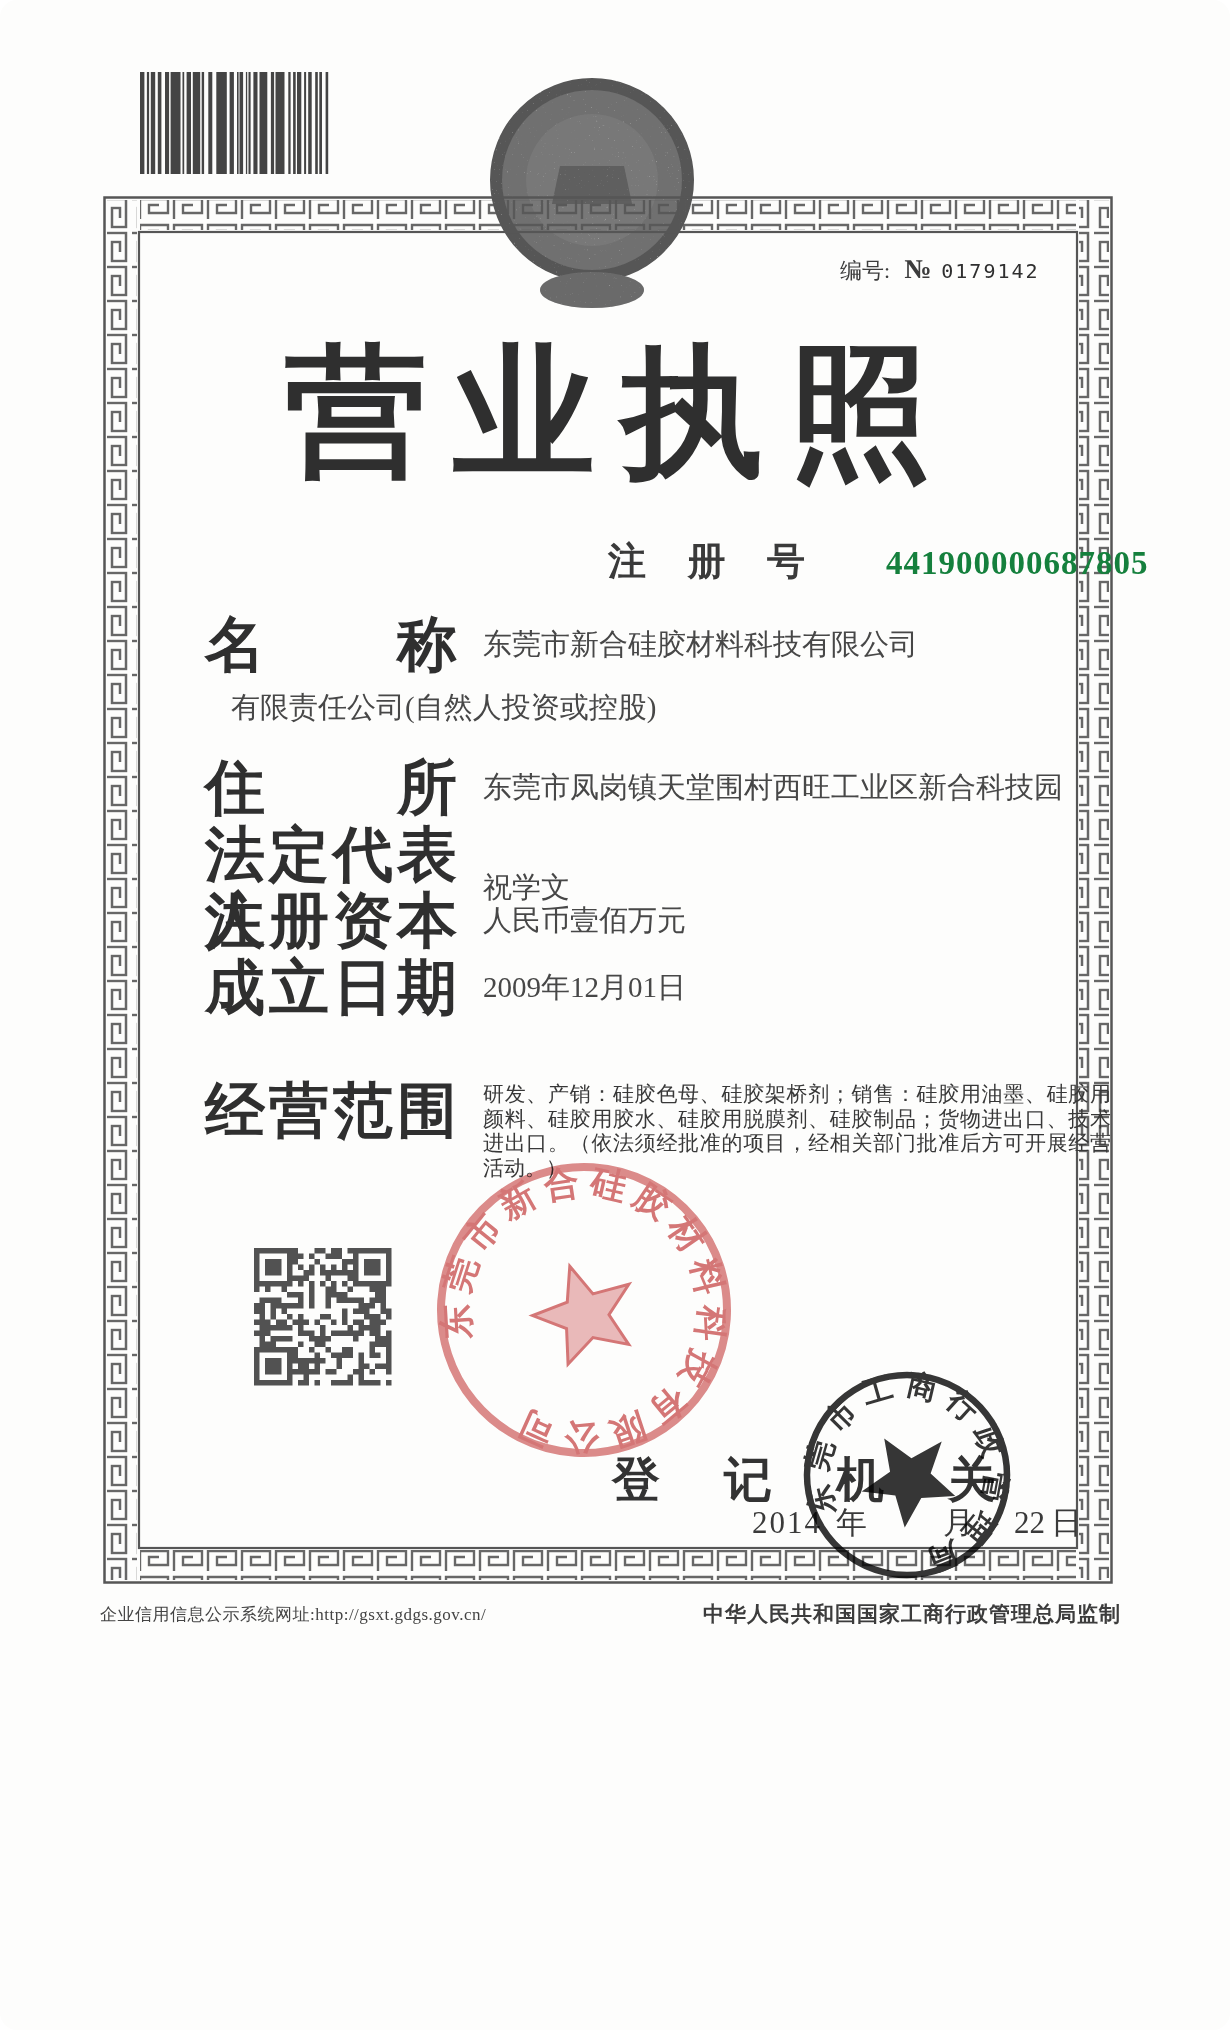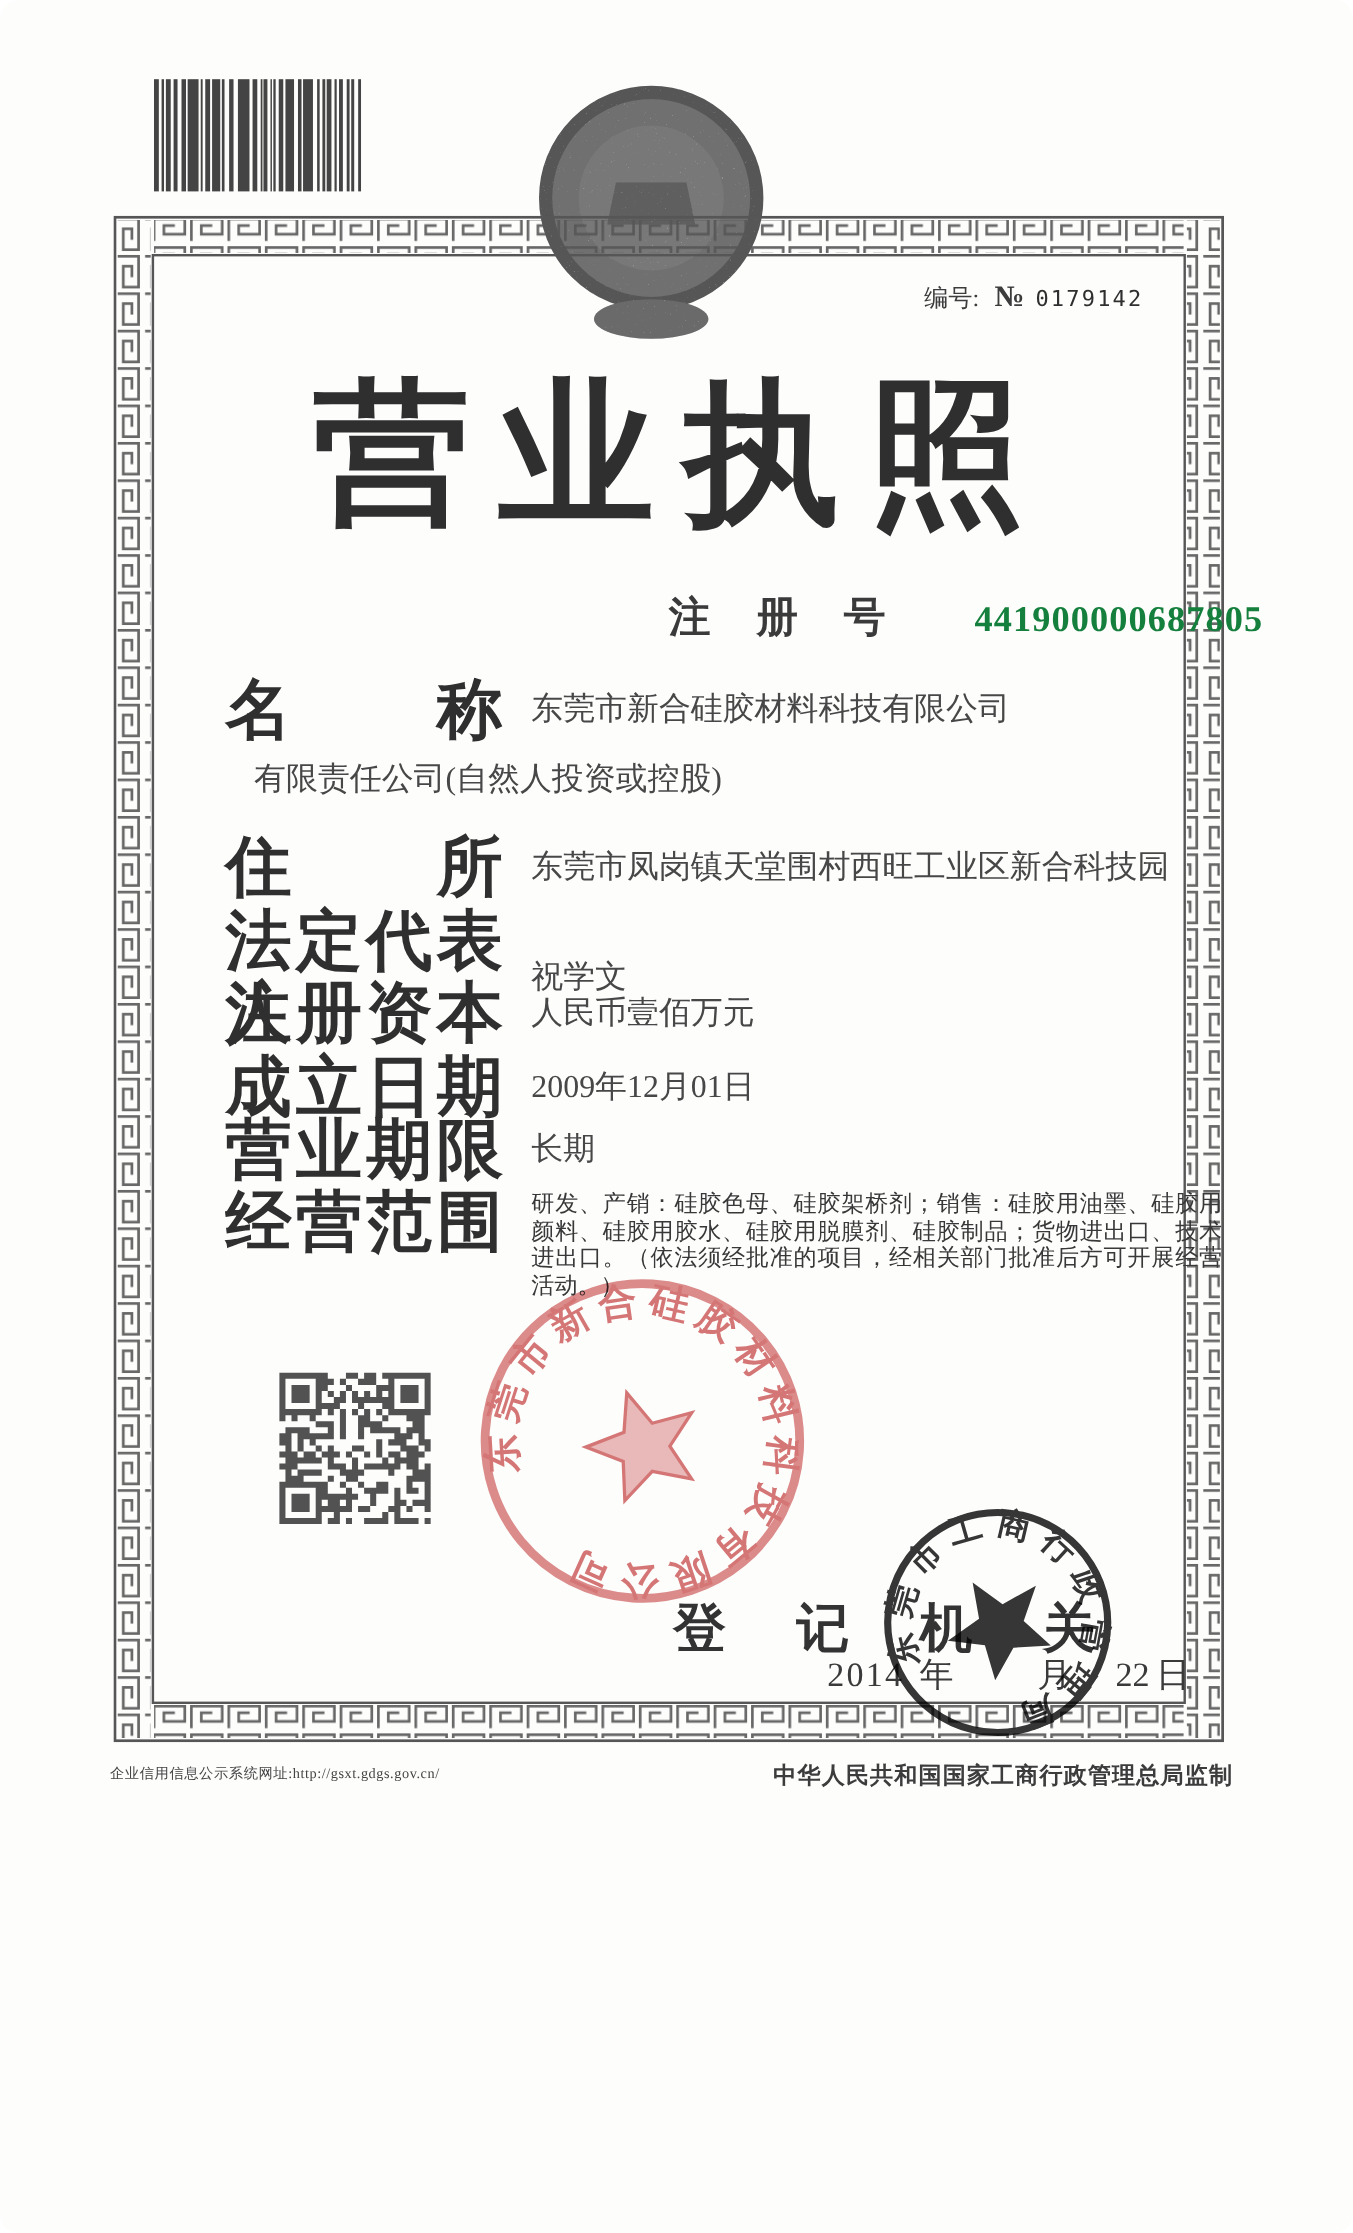--- a/index.html
+++ b/index.html
@@ -34,21 +34,21 @@
   
   .registrar{left:612px;top:1448px;font-size:48px;letter-spacing:26px;font-weight:700;color:#333;white-space:nowrap;}
   .dateline{left:752px;top:1502px;font-size:31px;color:#3a3a3a;display:flex;align-items:baseline;}
   .dateline .d-year{letter-spacing:2px;}
   .dateline .d-yu{margin-left:14px;}
   .dateline .d-mu{margin-left:76px;}
   .dateline .d-day{margin-left:40px;}
   .dateline .d-du{margin-left:6px;}
 
   
-  .footer-left{left:100px;top:1603px;font-size:13px;color:#444;letter-spacing:.5px;}
+  .footer-left{left:100px;top:1603px;font-size:17px;color:#444;letter-spacing:.5px;}
   .footer-right{left:703px;top:1600px;font-size:21px;font-weight:700;color:#3c3c3c;letter-spacing:1px;}
 
   .seal-red{left:430px;top:1156px;width:308px;height:308px;mix-blend-mode:multiply;opacity:.85;
             transform:rotate(-18deg);}
   .seal-black{left:798px;top:1366px;width:218px;height:218px;mix-blend-mode:multiply;opacity:.92;
             transform:rotate(-32deg);}
   .qr{left:252px;top:1246px;width:142px;height:142px;}
   .barcode{left:132px;top:66px;width:206px;height:114px;}
   .emblem{left:476px;top:76px;width:232px;height:240px;}
   .frame{left:103px;top:196px;width:1010px;height:1388px;}
@@ -157,24 +157,20 @@
     <div class="fvalue">东莞市凤岗镇天堂围村西旺工业区新合科技园</div>
   </div>
   <div class="row" style="top:888px">
     <div class="flabel">注册资本</div>
     <div class="fvalue">人民币壹佰万元</div>
   </div>
   <div class="row" style="top:955px">
     <div class="flabel">成立日期</div>
     <div class="fvalue">2009年12月01日</div>
   </div>
-  <div class="row" style="top:1012px">
-    <div class="flabel">营业期限</div>
-    <div class="fvalue">长期</div>
-  </div>
   <div class="row top-align" style="top:1078px">
     <div class="flabel">经营范围</div>
     <div class="fvalue scope">研发、产销：硅胶色母、硅胶架桥剂；销售：硅胶用油墨、硅胶用颜料、硅胶用胶水、硅胶用脱膜剂、硅胶制品；货物进出口、技术进出口。（依法须经批准的项目，经相关部门批准后方可开展经营活动。）</div>
   </div>
 
   <svg class="abs qr" id="qr-svg" viewBox="0 0 142 142">
       <path d="M2.0 2.0h5.5v5.5h-5.5zM7.5 2.0h5.5v5.5h-5.5zM13.0 2.0h5.5v5.5h-5.5zM18.5 2.0h5.5v5.5h-5.5zM24.0 2.0h5.5v5.5h-5.5zM29.5 2.0h5.5v5.5h-5.5zM35.0 2.0h5.5v5.5h-5.5zM40.5 2.0h5.5v5.5h-5.5zM62.5 2.0h5.5v5.5h-5.5zM68.0 2.0h5.5v5.5h-5.5zM79.0 2.0h5.5v5.5h-5.5zM84.5 2.0h5.5v5.5h-5.5zM95.5 2.0h5.5v5.5h-5.5zM101.0 2.0h5.5v5.5h-5.5zM106.5 2.0h5.5v5.5h-5.5zM112.0 2.0h5.5v5.5h-5.5zM117.5 2.0h5.5v5.5h-5.5zM123.0 2.0h5.5v5.5h-5.5zM128.5 2.0h5.5v5.5h-5.5zM134.0 2.0h5.5v5.5h-5.5zM2.0 7.5h5.5v5.5h-5.5zM35.0 7.5h5.5v5.5h-5.5zM40.5 7.5h5.5v5.5h-5.5zM46.0 7.5h5.5v5.5h-5.5zM57.0 7.5h5.5v5.5h-5.5zM73.5 7.5h5.5v5.5h-5.5zM79.0 7.5h5.5v5.5h-5.5zM84.5 7.5h5.5v5.5h-5.5zM101.0 7.5h5.5v5.5h-5.5zM134.0 7.5h5.5v5.5h-5.5zM2.0 13.0h5.5v5.5h-5.5zM13.0 13.0h5.5v5.5h-5.5zM18.5 13.0h5.5v5.5h-5.5zM24.0 13.0h5.5v5.5h-5.5zM35.0 13.0h5.5v5.5h-5.5zM40.5 13.0h5.5v5.5h-5.5zM62.5 13.0h5.5v5.5h-5.5zM90.0 13.0h5.5v5.5h-5.5zM95.5 13.0h5.5v5.5h-5.5zM101.0 13.0h5.5v5.5h-5.5zM112.0 13.0h5.5v5.5h-5.5zM117.5 13.0h5.5v5.5h-5.5zM123.0 13.0h5.5v5.5h-5.5zM134.0 13.0h5.5v5.5h-5.5zM2.0 18.5h5.5v5.5h-5.5zM13.0 18.5h5.5v5.5h-5.5zM18.5 18.5h5.5v5.5h-5.5zM24.0 18.5h5.5v5.5h-5.5zM35.0 18.5h5.5v5.5h-5.5zM46.0 18.5h5.5v5.5h-5.5zM57.0 18.5h5.5v5.5h-5.5zM68.0 18.5h5.5v5.5h-5.5zM79.0 18.5h5.5v5.5h-5.5zM90.0 18.5h5.5v5.5h-5.5zM101.0 18.5h5.5v5.5h-5.5zM112.0 18.5h5.5v5.5h-5.5zM117.5 18.5h5.5v5.5h-5.5zM123.0 18.5h5.5v5.5h-5.5zM134.0 18.5h5.5v5.5h-5.5zM2.0 24.0h5.5v5.5h-5.5zM13.0 24.0h5.5v5.5h-5.5zM18.5 24.0h5.5v5.5h-5.5zM24.0 24.0h5.5v5.5h-5.5zM35.0 24.0h5.5v5.5h-5.5zM51.5 24.0h5.5v5.5h-5.5zM57.0 24.0h5.5v5.5h-5.5zM68.0 24.0h5.5v5.5h-5.5zM73.5 24.0h5.5v5.5h-5.5zM79.0 24.0h5.5v5.5h-5.5zM84.5 24.0h5.5v5.5h-5.5zM90.0 24.0h5.5v5.5h-5.5zM95.5 24.0h5.5v5.5h-5.5zM101.0 24.0h5.5v5.5h-5.5zM112.0 24.0h5.5v5.5h-5.5zM117.5 24.0h5.5v5.5h-5.5zM123.0 24.0h5.5v5.5h-5.5zM134.0 24.0h5.5v5.5h-5.5zM2.0 29.5h5.5v5.5h-5.5zM35.0 29.5h5.5v5.5h-5.5zM40.5 29.5h5.5v5.5h-5.5zM46.0 29.5h5.5v5.5h-5.5zM51.5 29.5h5.5v5.5h-5.5zM73.5 29.5h5.5v5.5h-5.5zM95.5 29.5h5.5v5.5h-5.5zM101.0 29.5h5.5v5.5h-5.5zM134.0 29.5h5.5v5.5h-5.5zM2.0 35.0h5.5v5.5h-5.5zM7.5 35.0h5.5v5.5h-5.5zM13.0 35.0h5.5v5.5h-5.5zM18.5 35.0h5.5v5.5h-5.5zM24.0 35.0h5.5v5.5h-5.5zM29.5 35.0h5.5v5.5h-5.5zM35.0 35.0h5.5v5.5h-5.5zM46.0 35.0h5.5v5.5h-5.5zM57.0 35.0h5.5v5.5h-5.5zM68.0 35.0h5.5v5.5h-5.5zM79.0 35.0h5.5v5.5h-5.5zM90.0 35.0h5.5v5.5h-5.5zM101.0 35.0h5.5v5.5h-5.5zM106.5 35.0h5.5v5.5h-5.5zM112.0 35.0h5.5v5.5h-5.5zM117.5 35.0h5.5v5.5h-5.5zM123.0 35.0h5.5v5.5h-5.5zM128.5 35.0h5.5v5.5h-5.5zM134.0 35.0h5.5v5.5h-5.5zM2.0 40.5h5.5v5.5h-5.5zM13.0 40.5h5.5v5.5h-5.5zM29.5 40.5h5.5v5.5h-5.5zM57.0 40.5h5.5v5.5h-5.5zM73.5 40.5h5.5v5.5h-5.5zM79.0 40.5h5.5v5.5h-5.5zM95.5 40.5h5.5v5.5h-5.5zM117.5 40.5h5.5v5.5h-5.5zM123.0 40.5h5.5v5.5h-5.5zM128.5 40.5h5.5v5.5h-5.5zM35.0 46.0h5.5v5.5h-5.5zM40.5 46.0h5.5v5.5h-5.5zM46.0 46.0h5.5v5.5h-5.5zM57.0 46.0h5.5v5.5h-5.5zM73.5 46.0h5.5v5.5h-5.5zM79.0 46.0h5.5v5.5h-5.5zM84.5 46.0h5.5v5.5h-5.5zM90.0 46.0h5.5v5.5h-5.5zM123.0 46.0h5.5v5.5h-5.5zM128.5 46.0h5.5v5.5h-5.5zM7.5 51.5h5.5v5.5h-5.5zM13.0 51.5h5.5v5.5h-5.5zM18.5 51.5h5.5v5.5h-5.5zM24.0 51.5h5.5v5.5h-5.5zM46.0 51.5h5.5v5.5h-5.5zM57.0 51.5h5.5v5.5h-5.5zM73.5 51.5h5.5v5.5h-5.5zM84.5 51.5h5.5v5.5h-5.5zM90.0 51.5h5.5v5.5h-5.5zM95.5 51.5h5.5v5.5h-5.5zM101.0 51.5h5.5v5.5h-5.5zM106.5 51.5h5.5v5.5h-5.5zM117.5 51.5h5.5v5.5h-5.5zM123.0 51.5h5.5v5.5h-5.5zM128.5 51.5h5.5v5.5h-5.5zM2.0 57.0h5.5v5.5h-5.5zM7.5 57.0h5.5v5.5h-5.5zM18.5 57.0h5.5v5.5h-5.5zM24.0 57.0h5.5v5.5h-5.5zM29.5 57.0h5.5v5.5h-5.5zM35.0 57.0h5.5v5.5h-5.5zM40.5 57.0h5.5v5.5h-5.5zM46.0 57.0h5.5v5.5h-5.5zM57.0 57.0h5.5v5.5h-5.5zM73.5 57.0h5.5v5.5h-5.5zM106.5 57.0h5.5v5.5h-5.5zM112.0 57.0h5.5v5.5h-5.5zM117.5 57.0h5.5v5.5h-5.5zM128.5 57.0h5.5v5.5h-5.5zM2.0 62.5h5.5v5.5h-5.5zM7.5 62.5h5.5v5.5h-5.5zM18.5 62.5h5.5v5.5h-5.5zM29.5 62.5h5.5v5.5h-5.5zM90.0 62.5h5.5v5.5h-5.5zM101.0 62.5h5.5v5.5h-5.5zM106.5 62.5h5.5v5.5h-5.5zM112.0 62.5h5.5v5.5h-5.5zM128.5 62.5h5.5v5.5h-5.5zM134.0 62.5h5.5v5.5h-5.5zM7.5 68.0h5.5v5.5h-5.5zM18.5 68.0h5.5v5.5h-5.5zM35.0 68.0h5.5v5.5h-5.5zM46.0 68.0h5.5v5.5h-5.5zM68.0 68.0h5.5v5.5h-5.5zM73.5 68.0h5.5v5.5h-5.5zM90.0 68.0h5.5v5.5h-5.5zM112.0 68.0h5.5v5.5h-5.5zM117.5 68.0h5.5v5.5h-5.5zM123.0 68.0h5.5v5.5h-5.5zM134.0 68.0h5.5v5.5h-5.5zM2.0 73.5h5.5v5.5h-5.5zM7.5 73.5h5.5v5.5h-5.5zM13.0 73.5h5.5v5.5h-5.5zM24.0 73.5h5.5v5.5h-5.5zM29.5 73.5h5.5v5.5h-5.5zM40.5 73.5h5.5v5.5h-5.5zM46.0 73.5h5.5v5.5h-5.5zM51.5 73.5h5.5v5.5h-5.5zM62.5 73.5h5.5v5.5h-5.5zM79.0 73.5h5.5v5.5h-5.5zM90.0 73.5h5.5v5.5h-5.5zM101.0 73.5h5.5v5.5h-5.5zM106.5 73.5h5.5v5.5h-5.5zM117.5 73.5h5.5v5.5h-5.5zM123.0 73.5h5.5v5.5h-5.5zM128.5 73.5h5.5v5.5h-5.5zM7.5 79.0h5.5v5.5h-5.5zM13.0 79.0h5.5v5.5h-5.5zM18.5 79.0h5.5v5.5h-5.5zM24.0 79.0h5.5v5.5h-5.5zM29.5 79.0h5.5v5.5h-5.5zM35.0 79.0h5.5v5.5h-5.5zM46.0 79.0h5.5v5.5h-5.5zM68.0 79.0h5.5v5.5h-5.5zM95.5 79.0h5.5v5.5h-5.5zM106.5 79.0h5.5v5.5h-5.5zM112.0 79.0h5.5v5.5h-5.5zM117.5 79.0h5.5v5.5h-5.5zM123.0 79.0h5.5v5.5h-5.5zM2.0 84.5h5.5v5.5h-5.5zM7.5 84.5h5.5v5.5h-5.5zM13.0 84.5h5.5v5.5h-5.5zM46.0 84.5h5.5v5.5h-5.5zM51.5 84.5h5.5v5.5h-5.5zM57.0 84.5h5.5v5.5h-5.5zM68.0 84.5h5.5v5.5h-5.5zM79.0 84.5h5.5v5.5h-5.5zM84.5 84.5h5.5v5.5h-5.5zM90.0 84.5h5.5v5.5h-5.5zM95.5 84.5h5.5v5.5h-5.5zM101.0 84.5h5.5v5.5h-5.5zM106.5 84.5h5.5v5.5h-5.5zM117.5 84.5h5.5v5.5h-5.5zM123.0 84.5h5.5v5.5h-5.5zM134.0 84.5h5.5v5.5h-5.5zM7.5 90.0h5.5v5.5h-5.5zM18.5 90.0h5.5v5.5h-5.5zM24.0 90.0h5.5v5.5h-5.5zM29.5 90.0h5.5v5.5h-5.5zM35.0 90.0h5.5v5.5h-5.5zM57.0 90.0h5.5v5.5h-5.5zM62.5 90.0h5.5v5.5h-5.5zM68.0 90.0h5.5v5.5h-5.5zM73.5 90.0h5.5v5.5h-5.5zM101.0 90.0h5.5v5.5h-5.5zM123.0 90.0h5.5v5.5h-5.5zM128.5 90.0h5.5v5.5h-5.5zM134.0 90.0h5.5v5.5h-5.5zM7.5 95.5h5.5v5.5h-5.5zM13.0 95.5h5.5v5.5h-5.5zM18.5 95.5h5.5v5.5h-5.5zM46.0 95.5h5.5v5.5h-5.5zM62.5 95.5h5.5v5.5h-5.5zM68.0 95.5h5.5v5.5h-5.5zM117.5 95.5h5.5v5.5h-5.5zM123.0 95.5h5.5v5.5h-5.5zM128.5 95.5h5.5v5.5h-5.5zM134.0 95.5h5.5v5.5h-5.5zM2.0 101.0h5.5v5.5h-5.5zM7.5 101.0h5.5v5.5h-5.5zM13.0 101.0h5.5v5.5h-5.5zM18.5 101.0h5.5v5.5h-5.5zM24.0 101.0h5.5v5.5h-5.5zM29.5 101.0h5.5v5.5h-5.5zM35.0 101.0h5.5v5.5h-5.5zM40.5 101.0h5.5v5.5h-5.5zM57.0 101.0h5.5v5.5h-5.5zM73.5 101.0h5.5v5.5h-5.5zM90.0 101.0h5.5v5.5h-5.5zM95.5 101.0h5.5v5.5h-5.5zM117.5 101.0h5.5v5.5h-5.5zM134.0 101.0h5.5v5.5h-5.5zM2.0 106.5h5.5v5.5h-5.5zM35.0 106.5h5.5v5.5h-5.5zM40.5 106.5h5.5v5.5h-5.5zM62.5 106.5h5.5v5.5h-5.5zM79.0 106.5h5.5v5.5h-5.5zM84.5 106.5h5.5v5.5h-5.5zM90.0 106.5h5.5v5.5h-5.5zM95.5 106.5h5.5v5.5h-5.5zM106.5 106.5h5.5v5.5h-5.5zM117.5 106.5h5.5v5.5h-5.5zM123.0 106.5h5.5v5.5h-5.5zM134.0 106.5h5.5v5.5h-5.5zM2.0 112.0h5.5v5.5h-5.5zM13.0 112.0h5.5v5.5h-5.5zM18.5 112.0h5.5v5.5h-5.5zM24.0 112.0h5.5v5.5h-5.5zM35.0 112.0h5.5v5.5h-5.5zM40.5 112.0h5.5v5.5h-5.5zM46.0 112.0h5.5v5.5h-5.5zM51.5 112.0h5.5v5.5h-5.5zM57.0 112.0h5.5v5.5h-5.5zM62.5 112.0h5.5v5.5h-5.5zM68.0 112.0h5.5v5.5h-5.5zM84.5 112.0h5.5v5.5h-5.5zM106.5 112.0h5.5v5.5h-5.5zM134.0 112.0h5.5v5.5h-5.5zM2.0 117.5h5.5v5.5h-5.5zM13.0 117.5h5.5v5.5h-5.5zM18.5 117.5h5.5v5.5h-5.5zM24.0 117.5h5.5v5.5h-5.5zM35.0 117.5h5.5v5.5h-5.5zM46.0 117.5h5.5v5.5h-5.5zM51.5 117.5h5.5v5.5h-5.5zM62.5 117.5h5.5v5.5h-5.5zM84.5 117.5h5.5v5.5h-5.5zM106.5 117.5h5.5v5.5h-5.5zM112.0 117.5h5.5v5.5h-5.5zM123.0 117.5h5.5v5.5h-5.5zM128.5 117.5h5.5v5.5h-5.5zM134.0 117.5h5.5v5.5h-5.5zM2.0 123.0h5.5v5.5h-5.5zM13.0 123.0h5.5v5.5h-5.5zM18.5 123.0h5.5v5.5h-5.5zM24.0 123.0h5.5v5.5h-5.5zM35.0 123.0h5.5v5.5h-5.5zM40.5 123.0h5.5v5.5h-5.5zM46.0 123.0h5.5v5.5h-5.5zM51.5 123.0h5.5v5.5h-5.5zM57.0 123.0h5.5v5.5h-5.5zM62.5 123.0h5.5v5.5h-5.5zM73.5 123.0h5.5v5.5h-5.5zM79.0 123.0h5.5v5.5h-5.5zM101.0 123.0h5.5v5.5h-5.5zM106.5 123.0h5.5v5.5h-5.5zM117.5 123.0h5.5v5.5h-5.5zM134.0 123.0h5.5v5.5h-5.5zM2.0 128.5h5.5v5.5h-5.5zM35.0 128.5h5.5v5.5h-5.5zM51.5 128.5h5.5v5.5h-5.5zM95.5 128.5h5.5v5.5h-5.5zM106.5 128.5h5.5v5.5h-5.5zM2.0 134.0h5.5v5.5h-5.5zM7.5 134.0h5.5v5.5h-5.5zM13.0 134.0h5.5v5.5h-5.5zM18.5 134.0h5.5v5.5h-5.5zM24.0 134.0h5.5v5.5h-5.5zM29.5 134.0h5.5v5.5h-5.5zM35.0 134.0h5.5v5.5h-5.5zM46.0 134.0h5.5v5.5h-5.5zM51.5 134.0h5.5v5.5h-5.5zM62.5 134.0h5.5v5.5h-5.5zM79.0 134.0h5.5v5.5h-5.5zM84.5 134.0h5.5v5.5h-5.5zM90.0 134.0h5.5v5.5h-5.5zM95.5 134.0h5.5v5.5h-5.5zM106.5 134.0h5.5v5.5h-5.5zM112.0 134.0h5.5v5.5h-5.5zM117.5 134.0h5.5v5.5h-5.5zM123.0 134.0h5.5v5.5h-5.5zM134.0 134.0h5.5v5.5h-5.5z" fill="#3a3a3a" fill-opacity="0.88"></path>
     </svg>
 
   <svg class="abs seal-red" viewBox="0 0 308 308">

